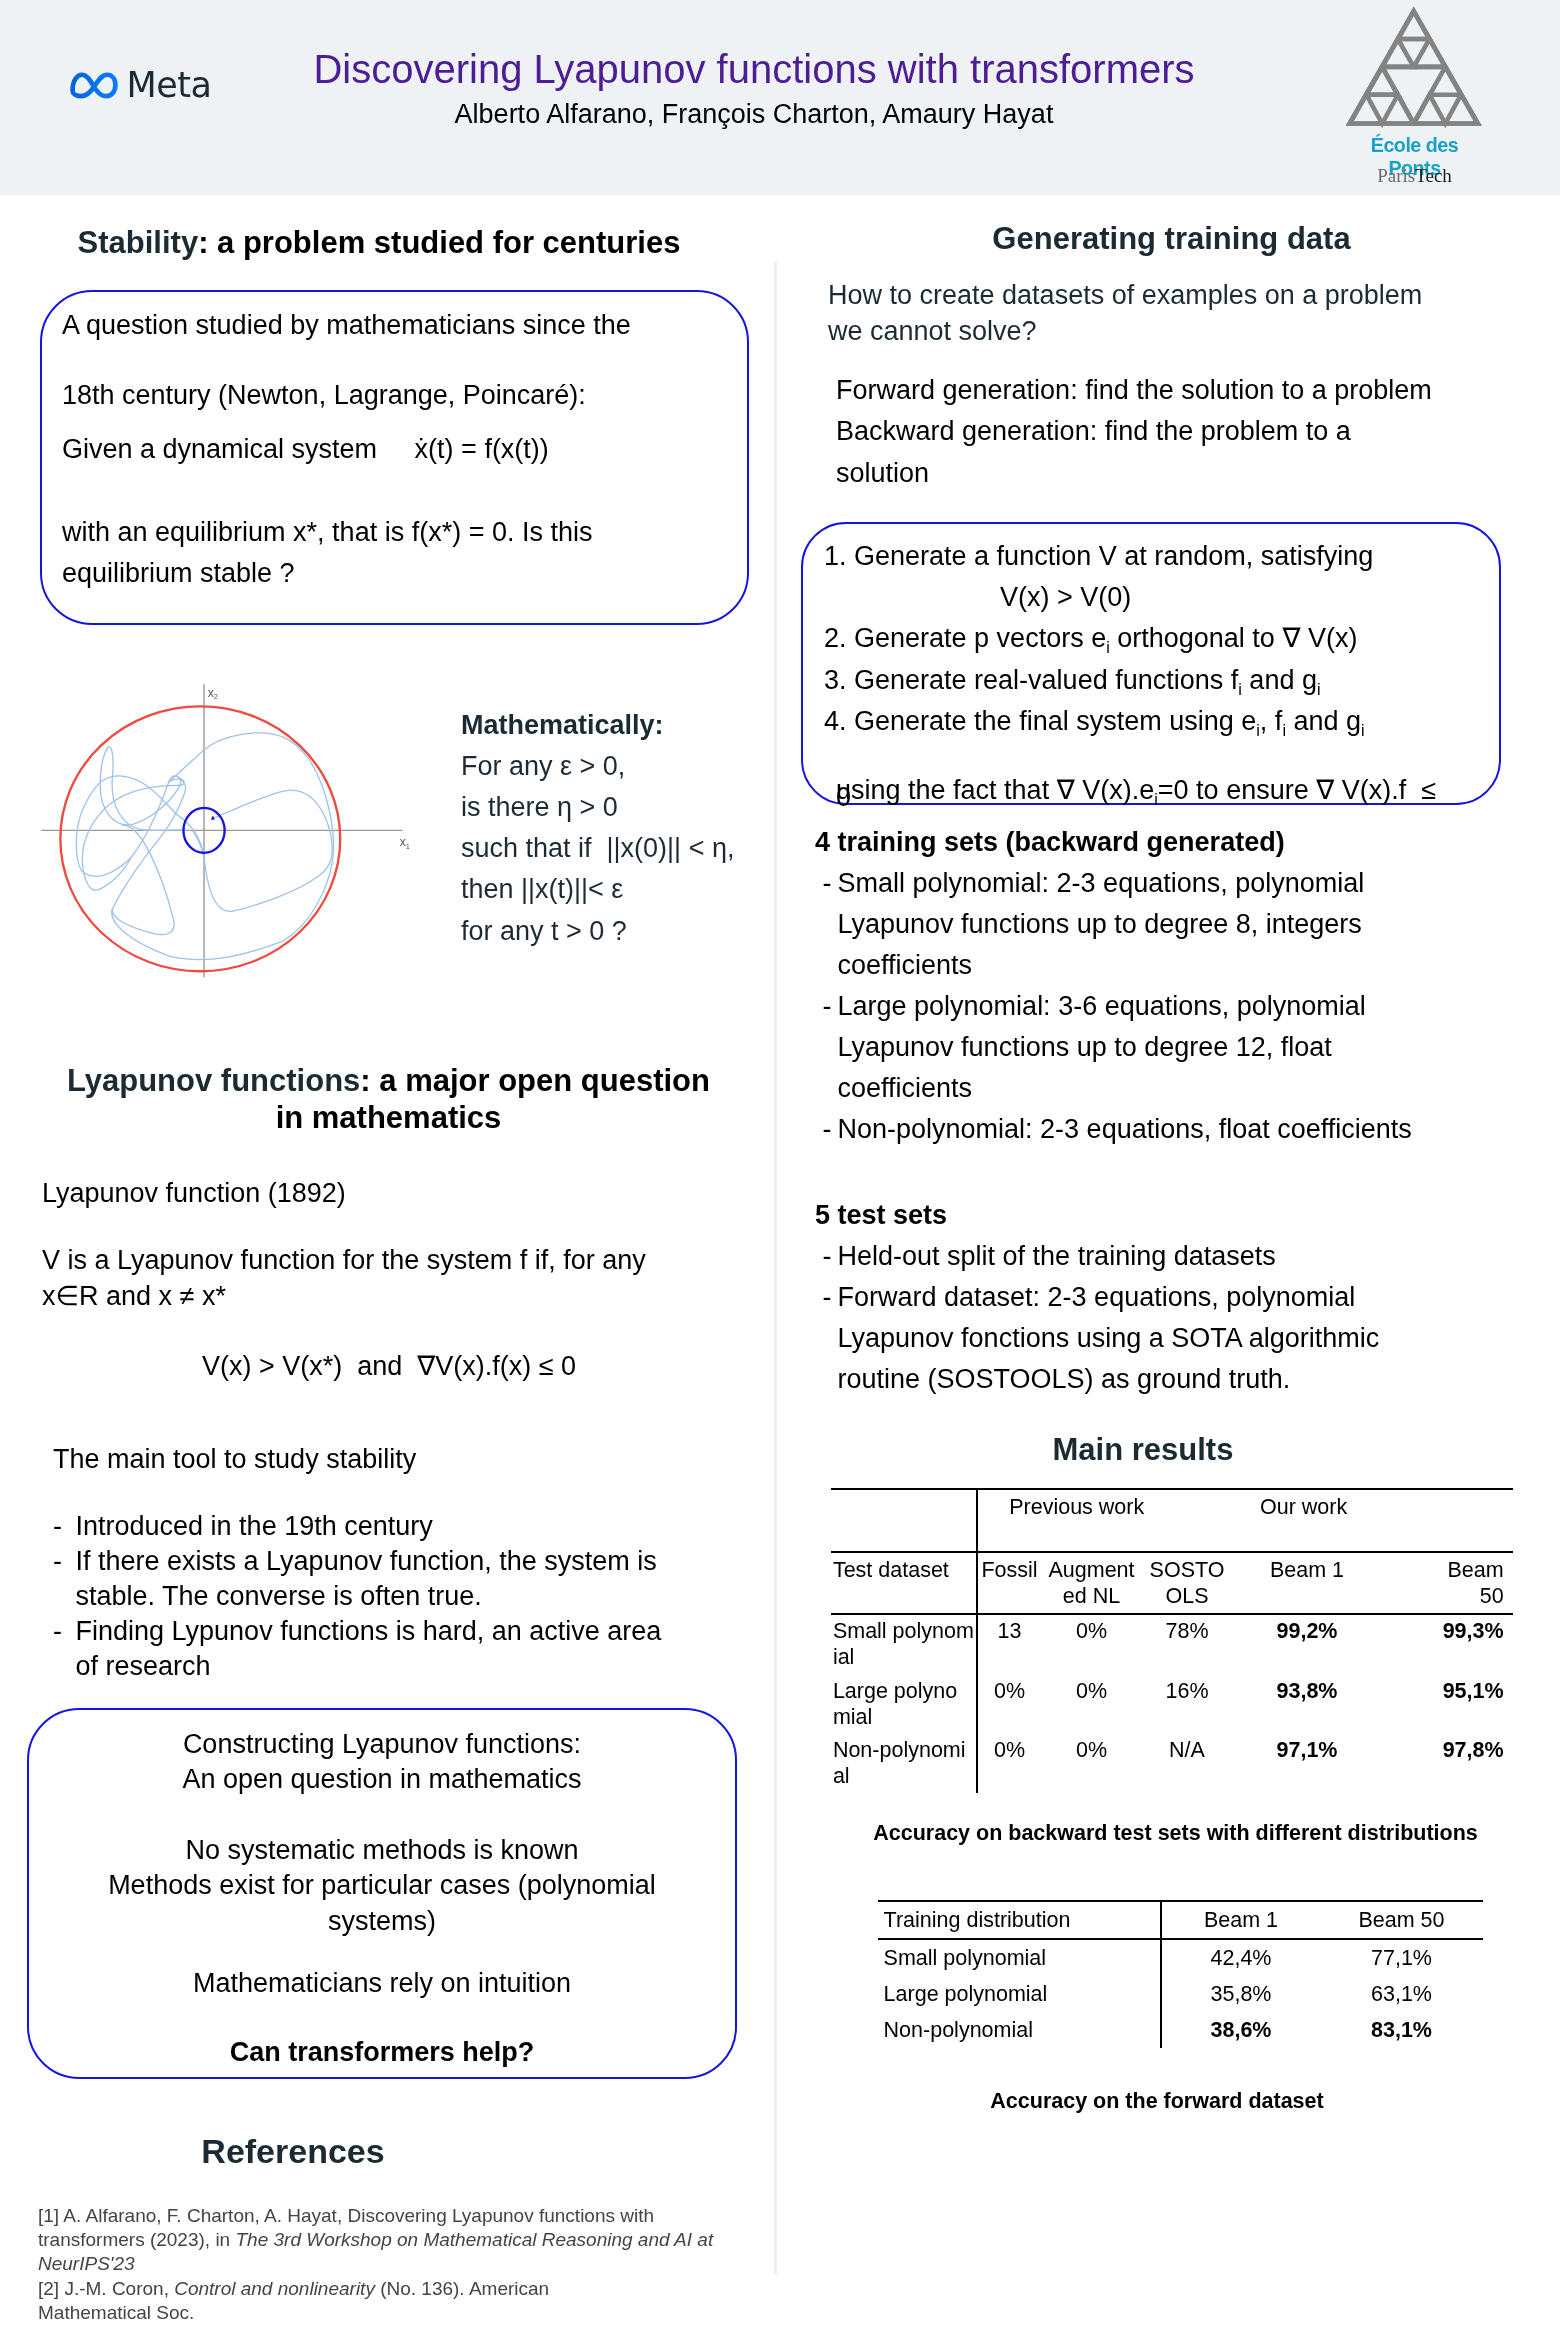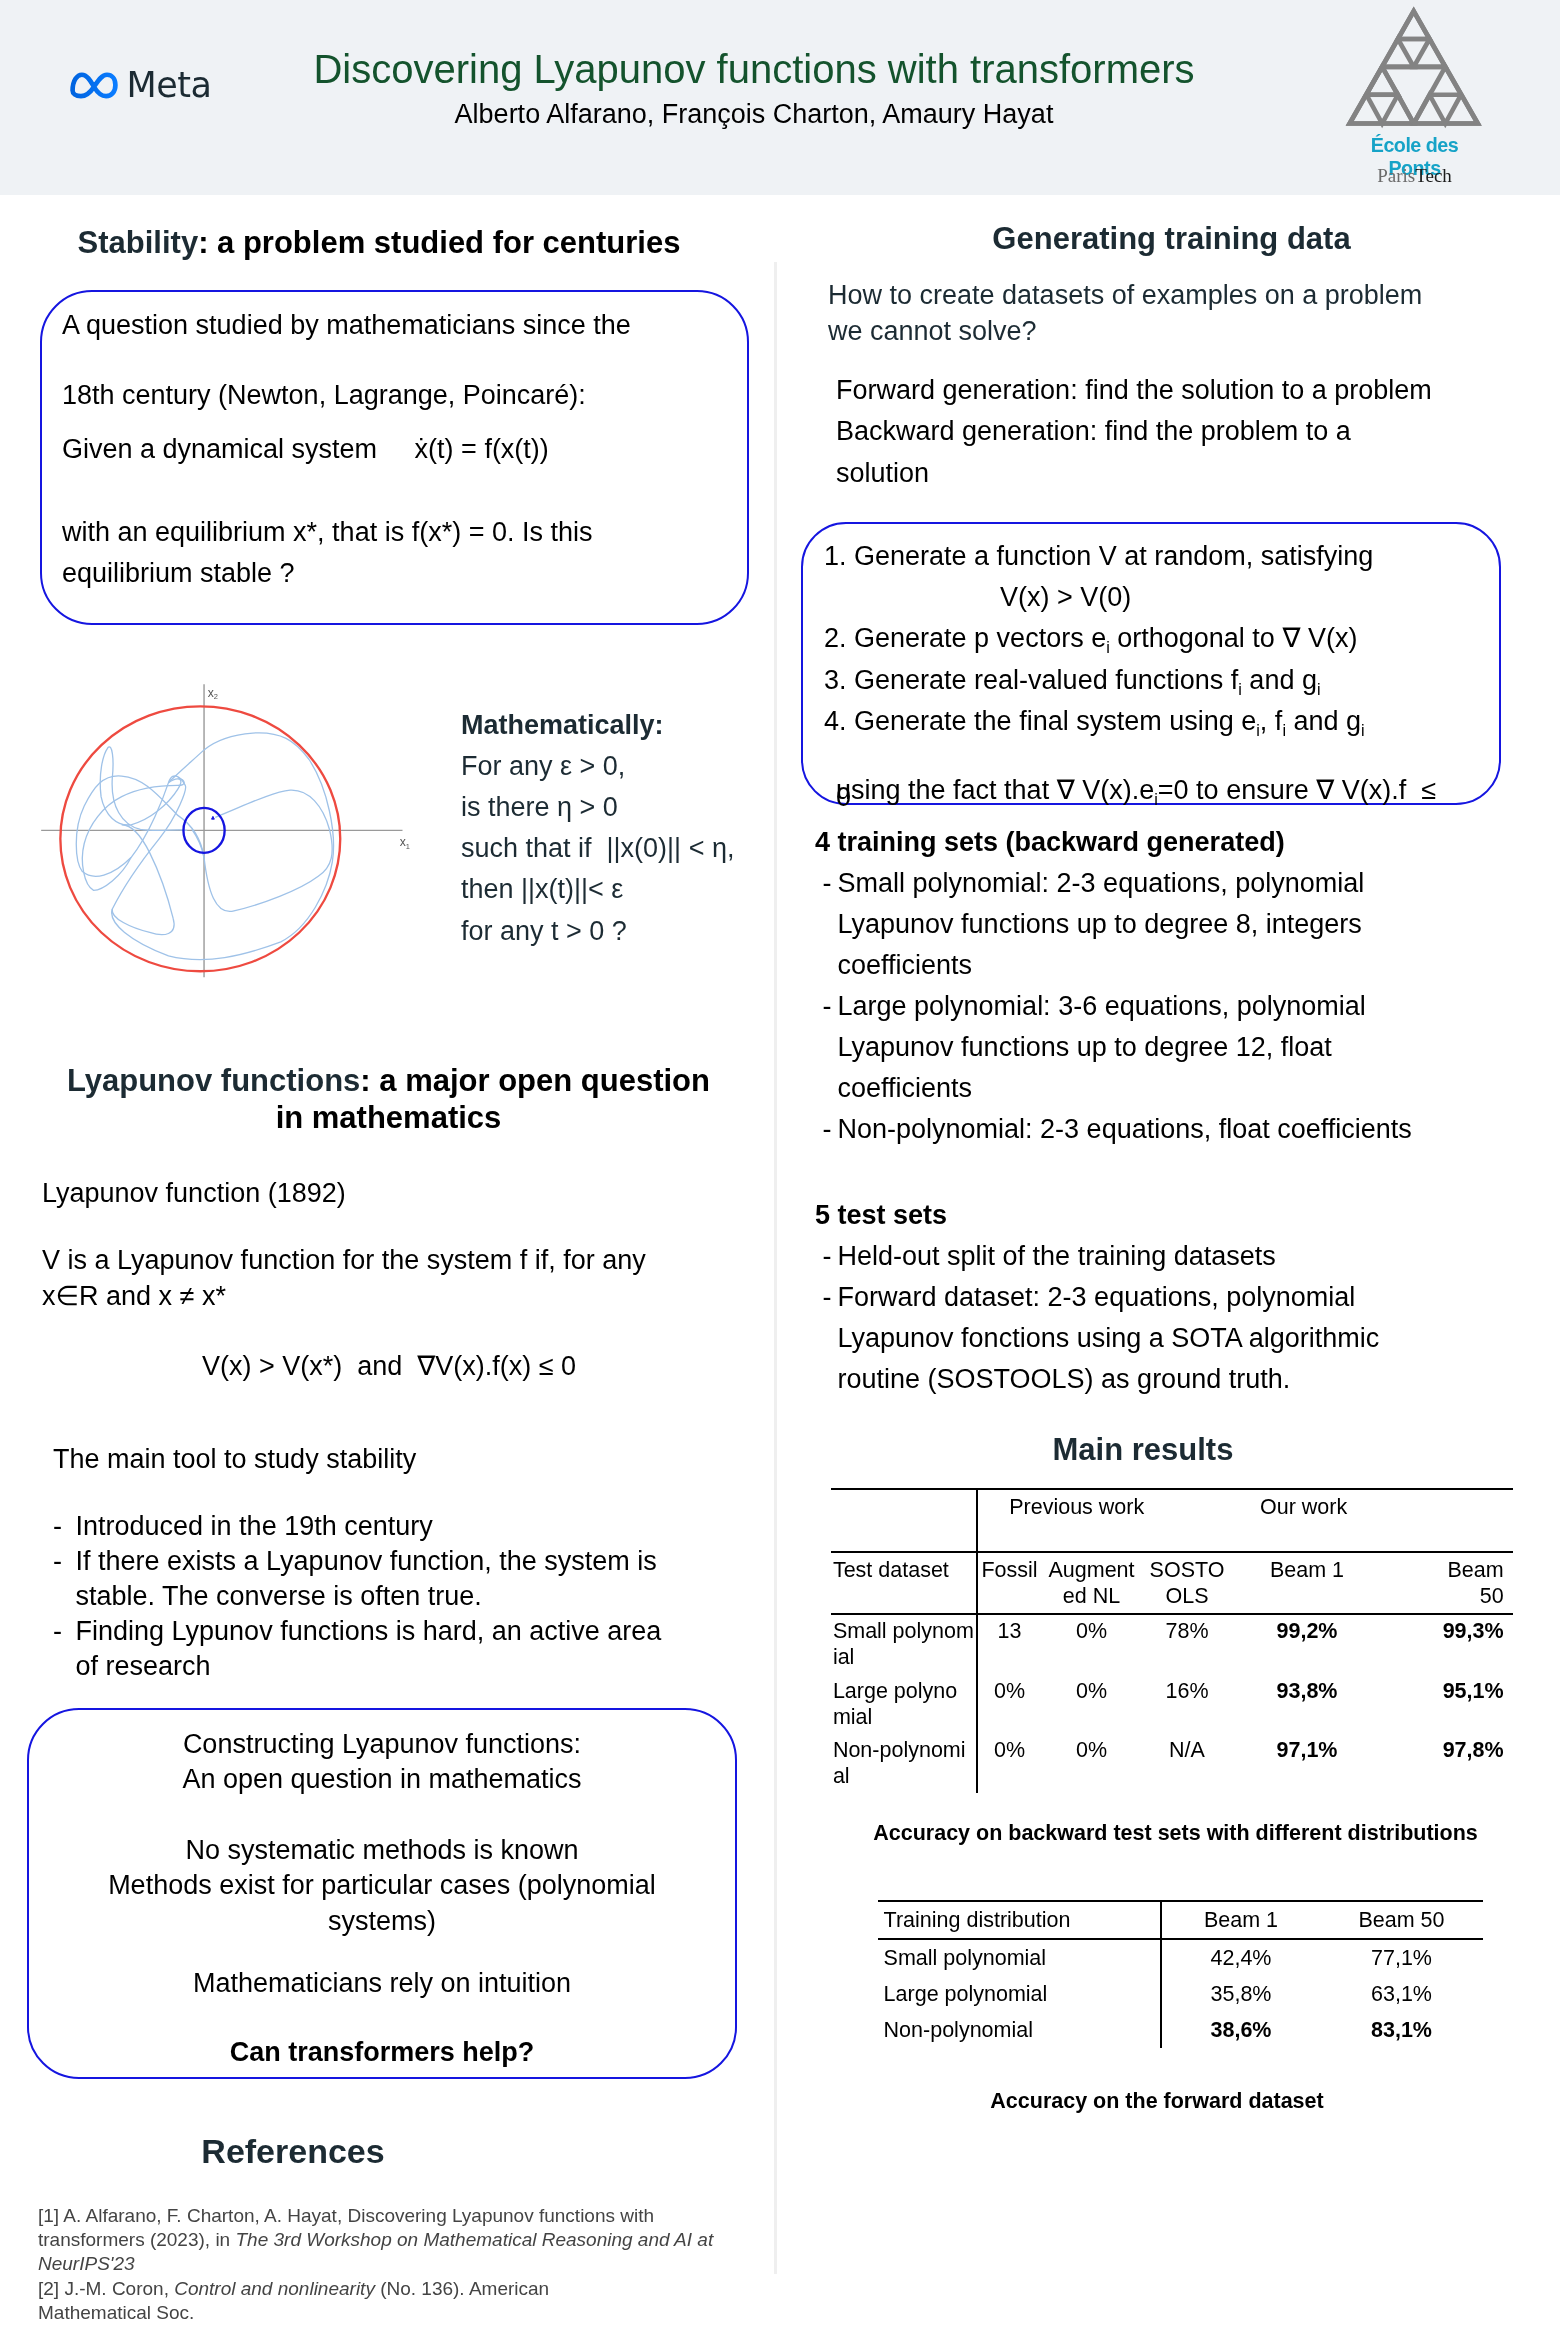--- a/index.html
+++ b/index.html
@@ -1,19 +1,19 @@
 <!DOCTYPE html>
 <html style="font-size:15px"><head>
 <meta charset="utf-8">
 <style>
   html, body { margin:0; padding:0; }
   body { width:1561px; height:2342px; position:relative; background:#ffffff; font-family:"Liberation Sans", sans-serif; color:#000; overflow:hidden; }
   .abs { position:absolute; }
   .header { position:absolute; left:0; top:0; width:1561px; height:195px; background:#eff2f5; }
-  .title { position:absolute; left:0; width:1508px; text-align:center; top:47px; font-size:40px; color:#14532d; letter-spacing:0px; }
+  .title { position:absolute; left:0; width:1508px; text-align:center; top:47px; font-size:40px; color:#4c1d95; letter-spacing:0px; }
   .authors { position:absolute; left:0; width:1508px; text-align:center; top:99px; font-size:27px; color:#000; }
   .meta-logo { position:absolute; left:67px; top:64px; height:41px; display:flex; align-items:center; }
   .meta-text { font-size:35px; color:#1c2b33; margin-left:5.6px; font-family:"DejaVu Sans", sans-serif; letter-spacing:-0.5px; }
   .enpc { position:absolute; left:1330px; top:0; width:225px; height:195px; }
   .enpc-name { position:absolute; left:1349px; width:131px; top:134px; text-align:center; font-size:19.7px; color:#16a3c7; font-weight:bold; letter-spacing:-0.5px; }
   .enpc-sub { position:absolute; left:1349px; width:131px; top:165px; text-align:center; font-size:19px; color:#6b6b6b; font-family:"Liberation Serif", serif; }
   .enpc-sub b { color:#1c1c1c; font-weight:normal; }
   .divider { position:absolute; left:774px; top:262px; width:2.8px; height:2012px; background:#efefef; }
   .h2 { position:absolute; font-weight:bold; font-size:31px; color:#1c2b33; text-align:center; }
   .h2 .blk { color:#000; }

